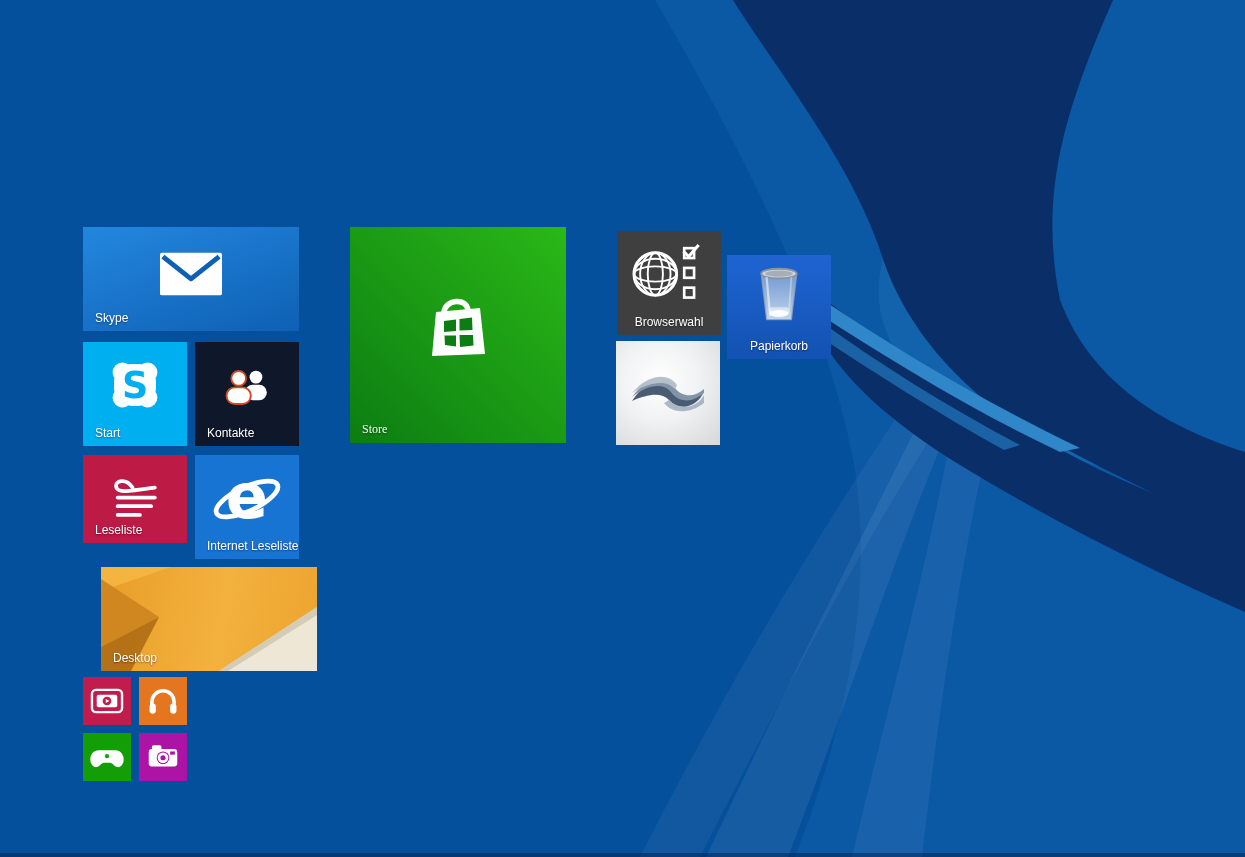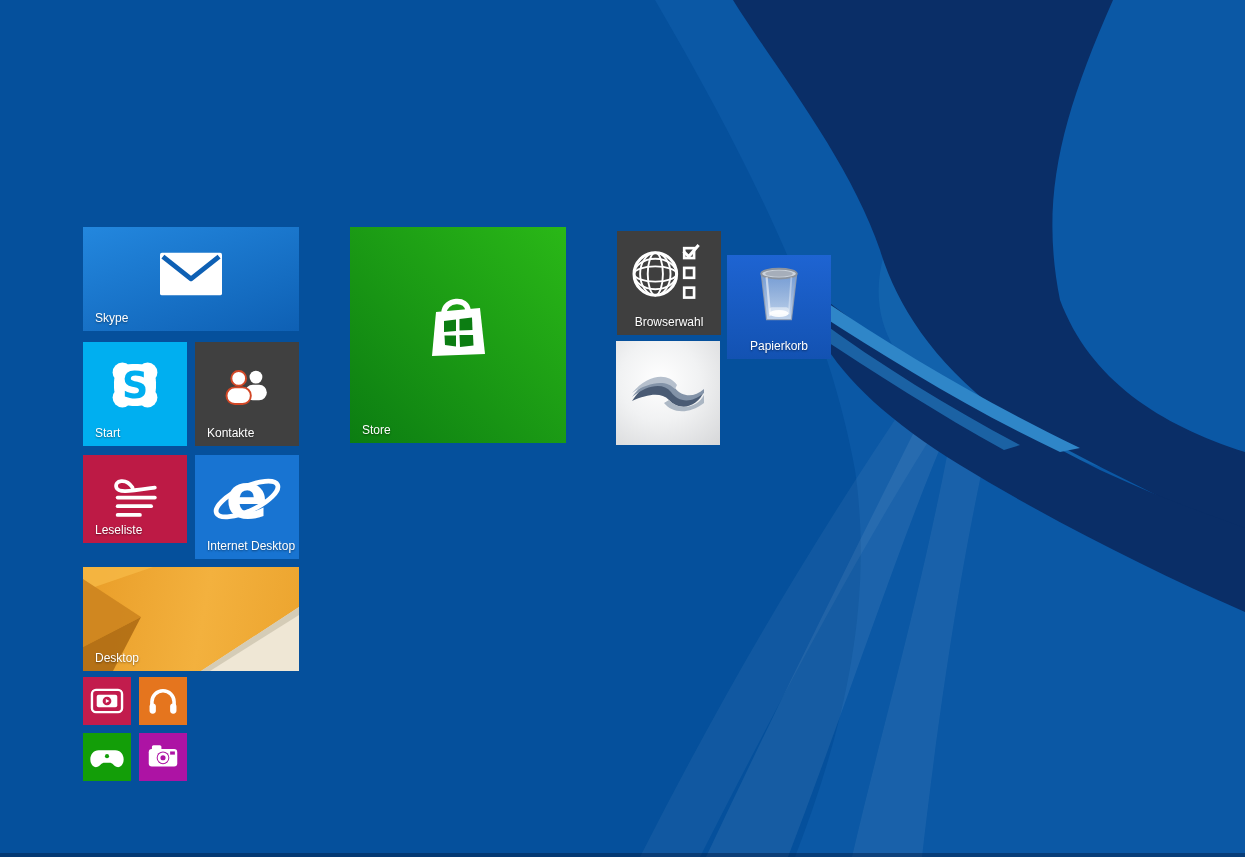--- a/index.html
+++ b/index.html
@@ -7,21 +7,21 @@
           font-family:"Liberation Sans",sans-serif;-webkit-font-smoothing:antialiased;}
   .bg{position:absolute;left:0;top:0;width:1245px;height:857px;}
   .title{position:absolute;left:81px;top:22px;margin:0;font-size:50px;font-weight:300;
          color:#ffffff;letter-spacing:.5px;}
   .tile{position:absolute;box-sizing:border-box;cursor:pointer;}
   .tile .label{position:absolute;left:12px;bottom:6px;font-size:12px;color:#fff;
                text-shadow:0 1px 2px rgba(0,0,0,.45);white-space:nowrap;}
   .tile.center-label .label{left:0;right:0;text-align:center;}
   .icon{position:absolute;left:50%;transform:translateX(-50%);}
   .fullicon{position:absolute;left:0;top:0;width:100%;height:100%;}
-  .tile-desktop{background:linear-gradient(100deg,#e99d28 0%,#f3b13e 55%,#eca42e 100%);}
+  .tile-desktop{background:linear-gradient(100deg,#e99d28 0%,#f3b13e 55%,#eca42e 100%);margin-left:18px;}
   .tile-wave{background:radial-gradient(circle at 42% 38%, #ffffff 0%, #f1f2f3 45%, #d6d7d9 100%);}
   .bottom-strip{position:absolute;left:0;bottom:0;width:100%;height:4px;
                 background:rgba(2,28,68,.45);}
 </style>
 </head>
 <body>
 
 <div class="screen">
 
   <svg class="bg" viewBox="0 0 1245 857" preserveAspectRatio="none">
@@ -51,21 +51,21 @@
       <rect x="20" y="20" width="60" height="60" rx="26" fill="#ffffff"></rect>
       <circle cx="32" cy="32" r="14" fill="#ffffff"></circle>
         <circle cx="68" cy="32" r="14" fill="#ffffff"></circle>
       <circle cx="32" cy="68" r="14" fill="#ffffff"></circle>
         <circle cx="68" cy="68" r="14" fill="#ffffff"></circle>
       <text x="50" y="68" font-size="52" font-weight="bold" text-anchor="middle" font-family="DejaVu Sans, sans-serif" fill="var(--tile)">S</text>
     </svg>
     <span class="label">Start</span>
   </div>
 
-  <div class="tile" style="left: 195px; top: 342px; width: 104px; height: 104px; background: #404040; --tile: #d24726;">
+  <div class="tile" style="left: 195px; top: 342px; width: 104px; height: 104px; background: #0f172a; --tile: #d24726;">
     <svg class="icon" style="width:64px;height:64px;top:14px;" viewBox="0 0 100 100">
       <circle cx="64" cy="33" r="10" fill="#ffffff"></circle>
       <rect x="47" y="45" width="34" height="24" rx="12" fill="#ffffff"></rect>
       <circle cx="37" cy="35" r="11.5" fill="#ffffff" stroke="var(--tile)" stroke-width="3"></circle>
       <rect x="18" y="49" width="38" height="26" rx="13" fill="#ffffff" stroke="var(--tile)" stroke-width="3"></rect>
     </svg>
     <span class="label">Kontakte</span>
   </div>
 
   <div class="tile" style="left: 83px; top: 455px; width: 104px; height: 88px; background: rgb(189, 26, 69); --tile: #bd1a45;">
@@ -78,21 +78,21 @@
       </g>
     </svg>
     <span class="label">Leseliste</span>
   </div>
 
   <div class="tile" style="left: 195px; top: 455px; width: 104px; height: 104px; background: rgb(24, 116, 210); --tile: #1874d2;">
     <svg class="icon" style="width:80px;height:80px;top:4px;" viewBox="0 0 100 100">
       <text x="50" y="74" font-size="78" font-weight="bold" text-anchor="middle" font-family="DejaVu Sans, sans-serif" fill="#ffffff">e</text>
       <ellipse cx="50" cy="50" rx="42" ry="15" fill="none" stroke="#ffffff" stroke-width="6" transform="rotate(-25 50 50)"></ellipse>
     </svg>
-    <span class="label">Internet Desktop</span>
+    <span class="label">Internet Leseliste</span>
   </div>
 
   <div class="tile tile-desktop" style="left:83px;top:567px;width:216px;height:104px;">
     <svg class="fullicon" viewBox="0 0 216 104" preserveAspectRatio="none">
       <polygon points="0,0 70,0 0,24" fill="#f6b946" opacity="0.8"></polygon>
       <polygon points="0,12 58,50 0,80" fill="#cf8620" opacity="0.95"></polygon>
       <polygon points="0,80 58,50 30,104 0,104" fill="#b26f15" opacity="0.95"></polygon>
       <polygon points="118,104 216,40 216,104" fill="#efe7d5"></polygon>
       <polygon points="118,104 216,40 216,48 127,104" fill="#cfc7b2" opacity="0.85"></polygon>
     </svg>
@@ -126,21 +126,21 @@
   <div class="tile" style="left: 139px; top: 733px; width: 48px; height: 48px; background: rgb(173, 19, 164); --tile: #ad13a4;">
     <svg class="icon" style="width:38px;height:38px;top:5px;" viewBox="0 0 48 48">
       <rect x="10" y="9" width="12" height="8" rx="2" fill="#ffffff"></rect>
       <rect x="6" y="14" width="36" height="22" rx="4" fill="#ffffff"></rect>
       <circle cx="24" cy="25" r="8" fill="var(--tile)"></circle>
       <circle cx="24" cy="25" r="5" fill="none" stroke="#ffffff" stroke-width="3.5"></circle>
       <rect x="33" y="17" width="6" height="4" fill="var(--tile)"></rect>
     </svg>
   </div>
 
-  <div class="tile" style="left: 350px; top: 227px; width: 216px; height: 216px; background: linear-gradient(225deg, rgb(42, 184, 23), rgb(12, 125, 18)); --tile: #0c7d12;">
+  <div class="tile" style="left: 350px; top: 227px; width: 216px; height: 216px; background: linear-gradient(225deg, rgb(42, 184, 23), rgb(12, 125, 18)); font-family: Liberation Serif, serif; --tile: #0c7d12;">
     <svg class="icon" style="width:100px;height:100px;top:52px;" viewBox="0 0 100 100">
       <path d="M36,34 C36,20 60,18 60,32" fill="none" stroke="#ffffff" stroke-width="5.5"></path>
       <polygon points="28,33 72,29 77,75 24,77" fill="#ffffff"></polygon>
       <g fill="var(--tile)">
         <polygon points="36,42 48,40.5 48,52 36,53"></polygon>
         <polygon points="51.5,40 64,38.5 64.5,51 51.5,51.5"></polygon>
         <polygon points="36.5,56.5 48,56.5 48,67.5 37,66"></polygon>
         <polygon points="51.5,56 65,56 65.5,66.5 52,68"></polygon>
       </g>
     </svg>

